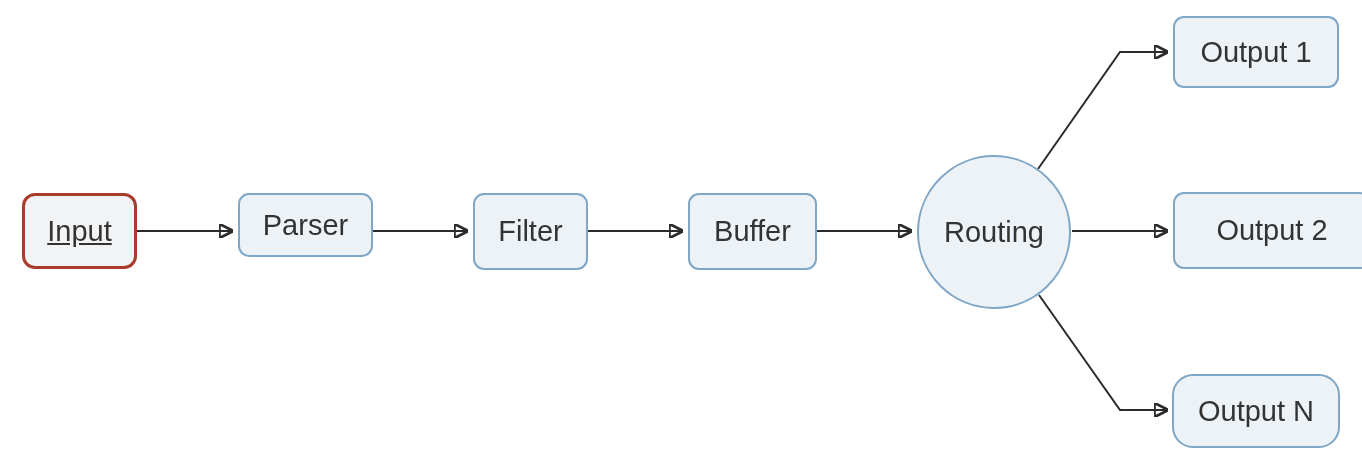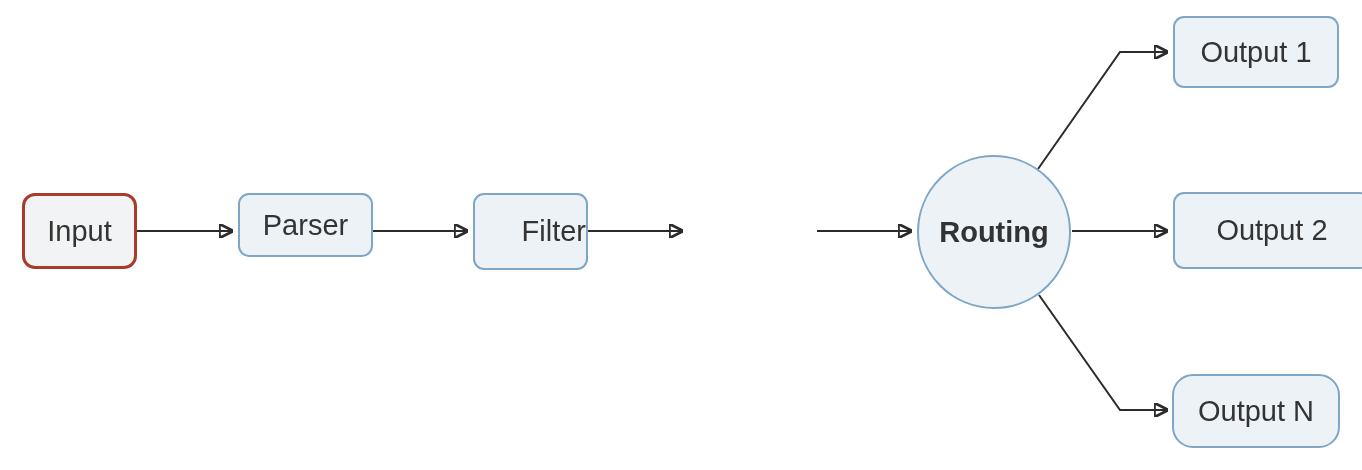--- a/index.html
+++ b/index.html
@@ -42,26 +42,27 @@
     border-radius: 11px;
     color: var(--text);
     font-size: 29px;
     line-height: 1;
     white-space: nowrap;
   }
   .node--input {
     background: var(--input-fill);
     border: 3px solid var(--input-border);
     border-radius: 13px;
+    text-decoration: underline;
   }
-  .node--circle { border-radius: 50%; font-weight: bold; }
+  .node--circle { border-radius: 50%; }
 
   .node-input   { left: 22px;   top: 193px; width: 115px; height: 76px; }
   .node-parser  { left: 238px;  top: 193px; width: 135px; height: 64px; }
-  .node-filter  { left: 473px;  top: 193px; width: 115px; height: 77px; justify-content: flex-end; }
+  .node-filter  { left: 473px;  top: 193px; width: 115px; height: 77px; }
   .node-buffer  { left: 688px;  top: 193px; width: 129px; height: 77px; }
   .node-routing { left: 917px;  top: 155px; width: 154px; height: 154px; }
   .node-output1 { left: 1173px; top: 16px;  width: 166px; height: 72px; }
   .node-output2 { left: 1173px; top: 192px; width: 198px; height: 77px; }
   .node-outputn { left: 1172px; top: 374px; width: 168px; height: 74px; border-radius: 21px; }
 </style>
 </head>
 <body>
 
 <div class="canvas">
@@ -86,20 +87,23 @@
   </div>
 
   <div class="node node-parser">
     <span>Parser</span>
   </div>
 
   <div class="node node-filter">
     <span>Filter</span>
   </div>
 
+  <div class="node node-buffer">
+    <span>Buffer</span>
+  </div>
 
   <div class="node node--circle node-routing">
     <span>Routing</span>
   </div>
 
   <div class="node node-output1">
     <span>Output 1</span>
   </div>
 
   <div class="node node-output2">

